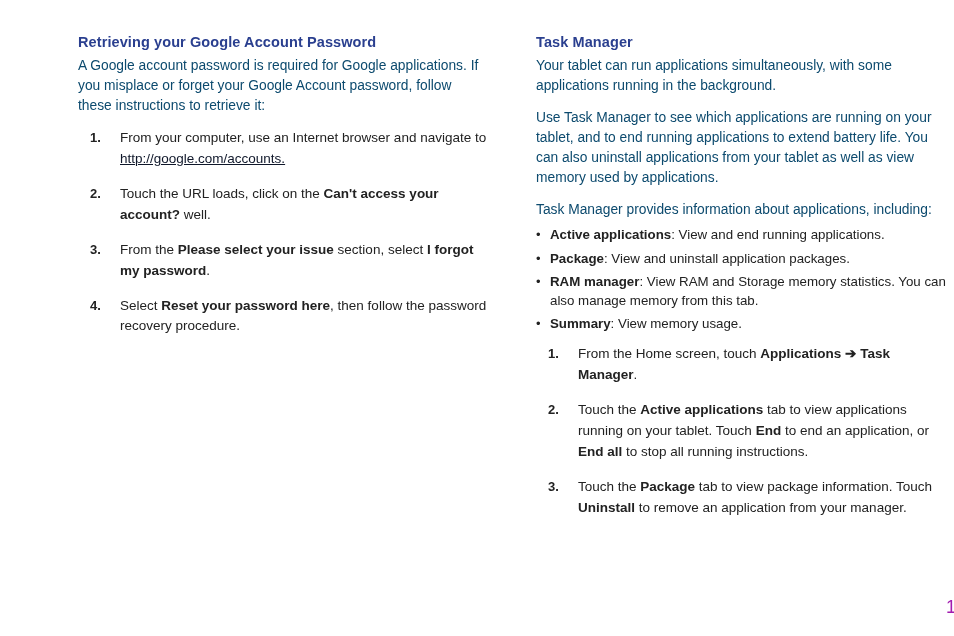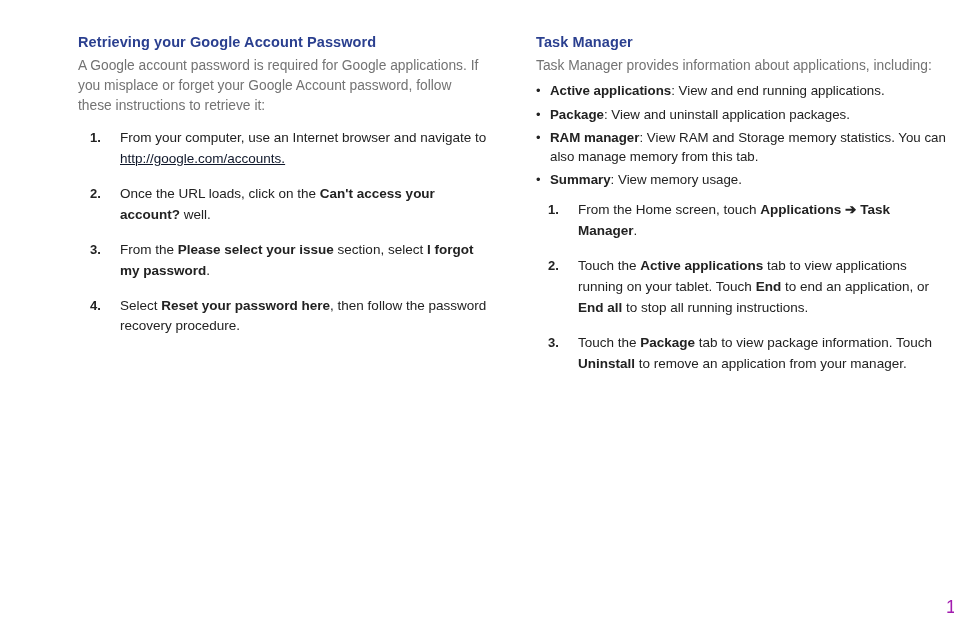--- a/index.html
+++ b/index.html
@@ -33,21 +33,21 @@
     font-weight: 800;
     color: #2a3f8f;
     font-size: 14.5px;
     margin: 0 0 6px 0;
     letter-spacing: 0.1px;
   }
   p.intro, p.para {
     font-family: "Helvetica Neue", Arial, sans-serif;
     font-size: 13.8px;
     line-height: 1.45;
-    color: #737373;
+    color: #0c4a6e;
     margin: 0 0 12px 0;
     font-stretch: condensed;
   }
   ol {
     list-style: none;
     margin: 0;
     padding: 0 0 0 12px;
     counter-reset: item;
   }
   ol > li {
@@ -102,33 +102,35 @@
   <div class="columns">
 
     <div class="col">
       <h2>Retrieving your Google Account Password</h2>
       <p class="intro">A Google account password is required for Google applications. If you misplace or forget your Google Account password, follow these instructions to retrieve it:</p>
       <ol>
         <li>
           <span>From your computer, use an Internet browser and navigate to </span><a class="link" href="#">http://google.com/accounts.</a>
         </li>
         <li>
-          <span>Once the URL loads, click on the </span><span class="b">Can't access your account?</span><span> well.</span>
+          <span>Touch the URL loads, click on the </span><span class="b">Can't access your account?</span><span> well.</span>
         </li>
         <li>
           <span>From the </span><span class="b">Please select your issue</span><span> section, select </span><span class="b">I forgot my password</span><span>.</span>
         </li>
         <li>
           <span>Select </span><span class="b">Reset your password here</span><span>, then follow the password recovery procedure.</span>
         </li>
       </ol>
     </div>
 
     <div class="col">
       <h2>Task Manager</h2>
+      <p class="para">Your tablet can run applications simultaneously, with some applications running in the background.</p>
+      <p class="para">Use Task Manager to see which applications are running on your tablet, and to end running applications to extend battery life. You can also uninstall applications from your tablet as well as view memory used by applications.</p>
       <p class="para" style="margin-bottom:6px">Task Manager provides information about applications, including:</p>
 
       <ul class="bullets">
         <li><span class="b">Active applications</span><span>: View and end running applications.</span></li>
         <li><span class="b">Package</span><span>: View and uninstall application packages.</span></li>
         <li><span class="b">RAM manager</span><span>: View RAM and Storage memory statistics. You can also manage memory from this tab.</span></li>
         <li><span class="b">Summary</span><span>: View memory usage.</span></li>
       </ul>
 
       <ol>

